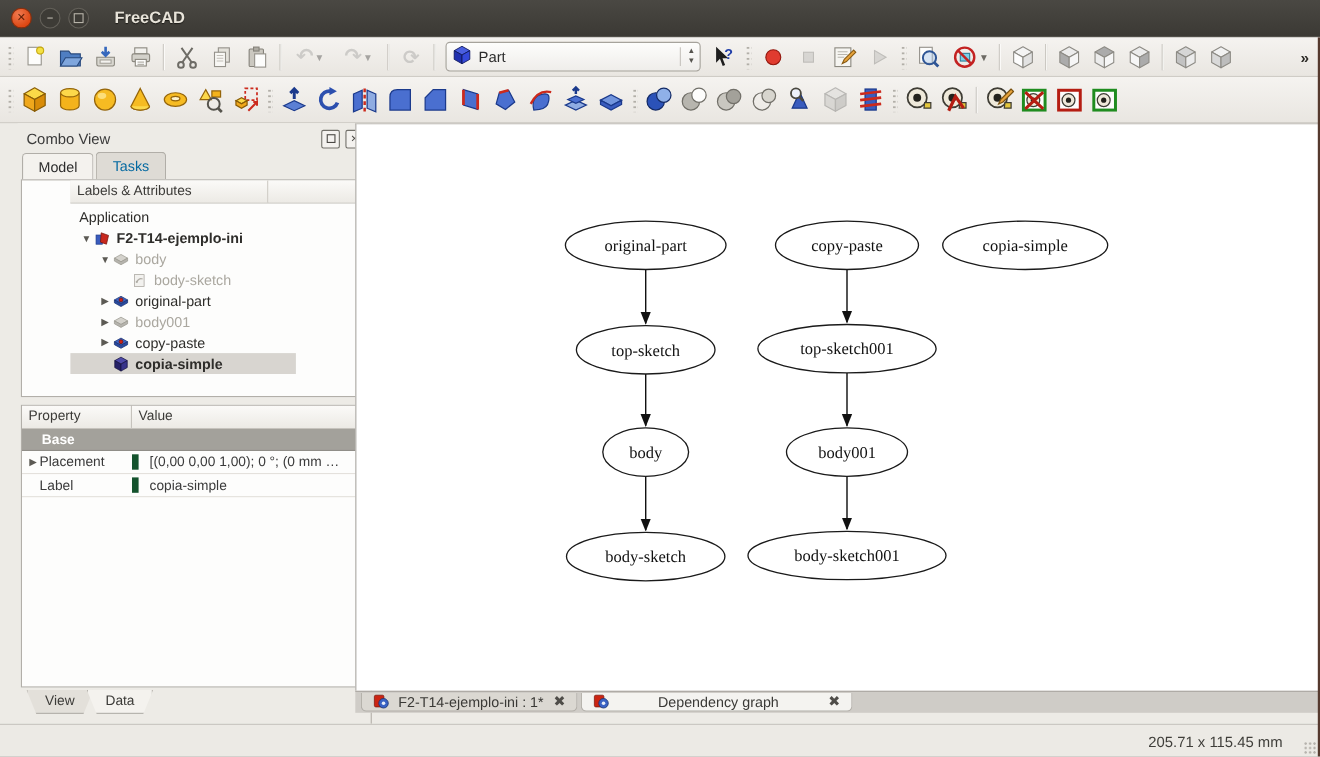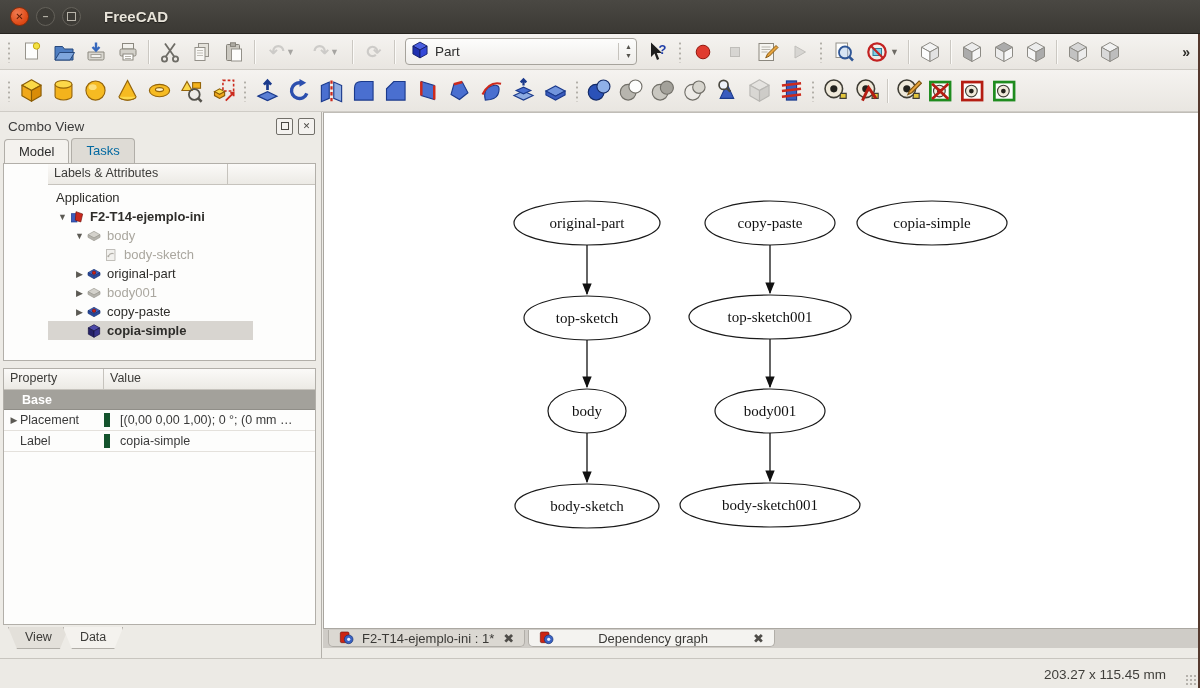--- a/index.html
+++ b/index.html
@@ -32,21 +32,21 @@
   .grip{width:5px;height:22px;margin:0 3px;flex:0 0 auto;
         background-image:radial-gradient(circle,#b2afa8 1px,transparent 1.2px);background-size:4px 5px;}
   .combo{display:flex;align-items:center;width:232px;height:27px;box-sizing:border-box;margin:0 4px;
          background:linear-gradient(#fdfdfc,#efedea);border:1px solid #a6a39c;border-radius:4px;padding:0 4px;}
   .combo svg{width:20px;height:20px;margin-right:5px;}
   .combo .clabel{flex:1;font-size:13.5px;color:#2d2d2d;}
   .spin{display:flex;flex-direction:column;align-items:center;border-left:1px solid #c6c3bd;
         padding-left:6px;margin-left:4px;font-size:7px;color:#55534d;line-height:1.15;}
   .overflow{margin-left:auto;font-weight:bold;font-size:14px;color:#2d2b27;padding:0 6px;}
   
-  .dock{position:absolute;left:0;top:112px;width:322px;height:546px;background:#edebe6;
+  .dock{position:absolute;left:16px;top:112px;width:322px;height:546px;background:#edebe6;
         border-right:1px solid #b3b0aa;box-sizing:border-box;}
   .dock-title{height:24px;display:flex;align-items:center;padding:2px 6px 0 8px;font-size:13.5px;}
   .dock-title .dtxt{flex:1;}
   .wbtn{width:15px;height:15px;border:1px solid #72706a;border-radius:2px;margin-left:5px;background:#f4f2ef;
         display:flex;align-items:center;justify-content:center;font-size:9px;color:#4b4945;}
   .wbtn .fl{width:6px;height:6px;border:1.3px solid #4b4945;}
   .cv-tabs{position:absolute;top:25px;left:4px;right:0;height:26px;display:flex;align-items:flex-end;}
   .cvtab{padding:4px 14px 5px;font-size:13px;border:1px solid #b1aea8;border-bottom:none;
          border-radius:4px 4px 0 0;margin-right:2px;background:#dedbd5;color:#0369a1;}
   .cvtab.active{background:#f4f2ee;font-weight:normal;color:#2c2c2c;position:relative;top:1px;}
@@ -796,18 +796,18 @@
         <rect x="2" y="3" width="13" height="16" rx="2" fill="#cc2513" stroke="#77130a"></rect>
         <circle cx="14.5" cy="14" r="6.5" fill="#3a62c4" stroke="#17306e"></circle>
         <circle cx="14.5" cy="14" r="2.4" fill="#e9eef8"></circle>
         </svg>
       <span>Dependency graph</span>
       <span class="mclose">✖</span>
     </div>
   </div>
 
   <div class="statusbar">
-    <span class="dims">203.27 x 115.45 mm</span>
+    <span class="dims">205.71 x 115.45 mm</span>
     <span class="sgrip"></span>
   </div>
 
   <div class="edge-right"></div>
 </div>
 
 </body></html>

